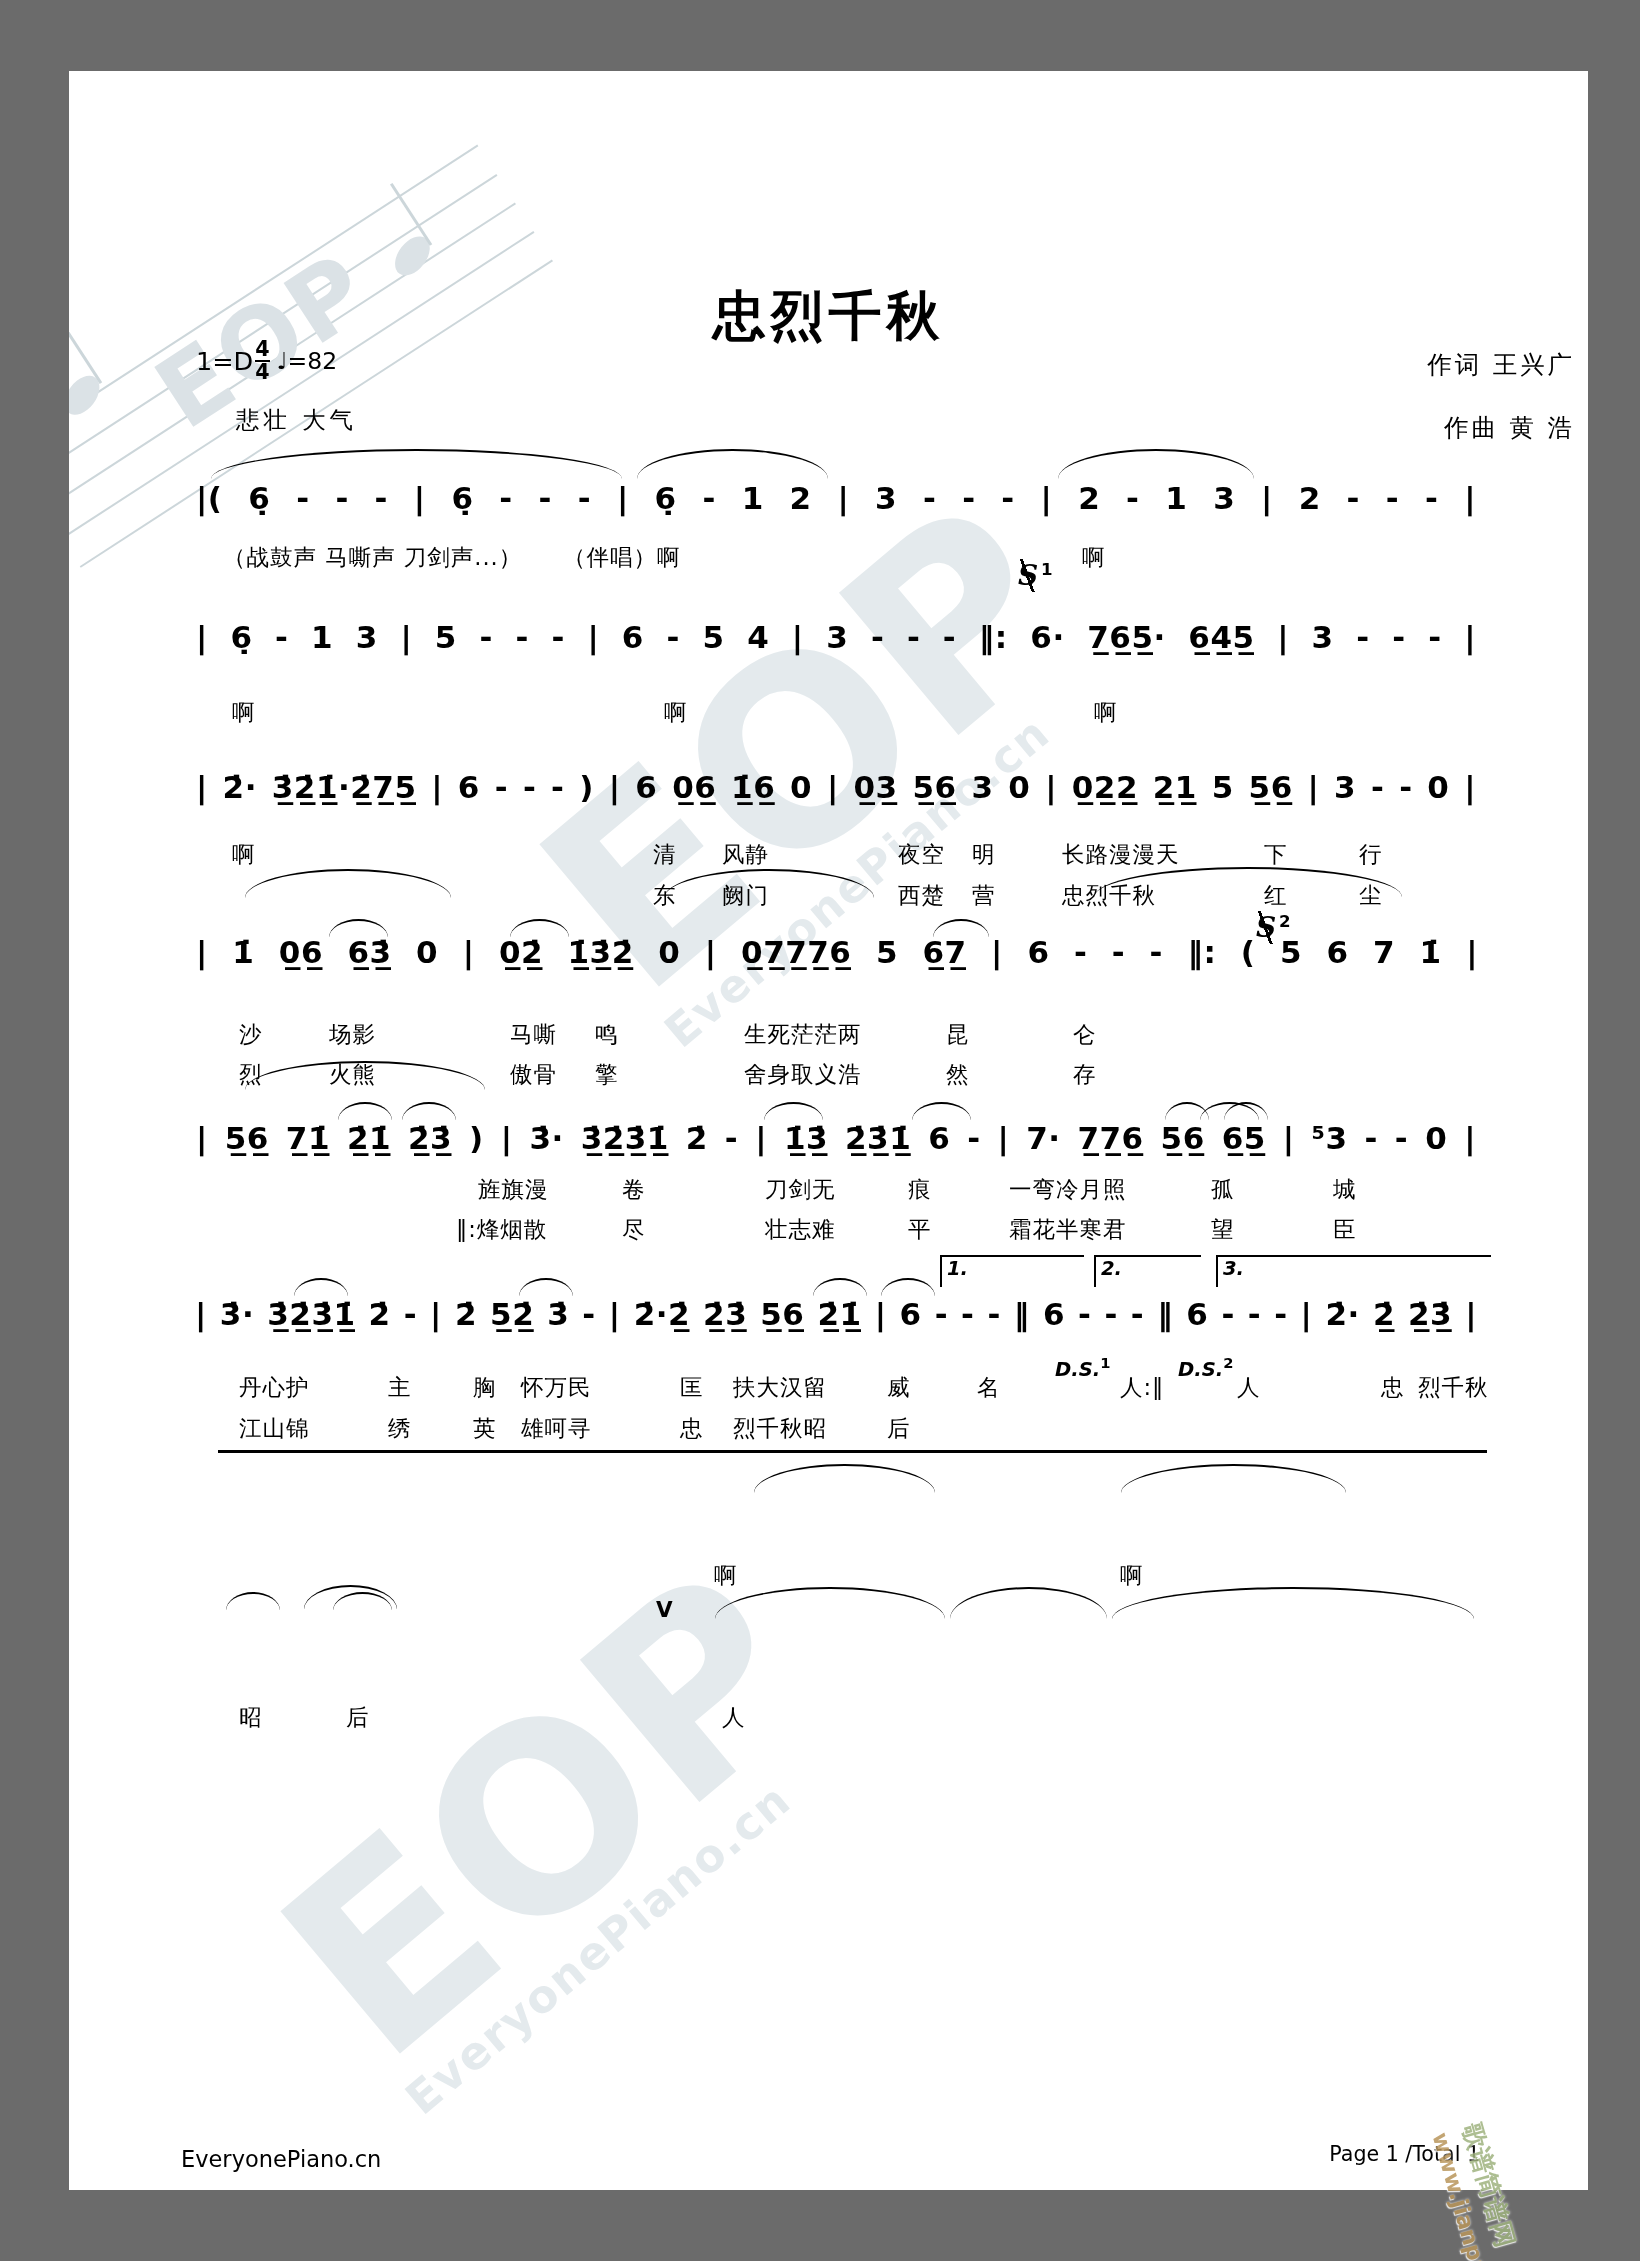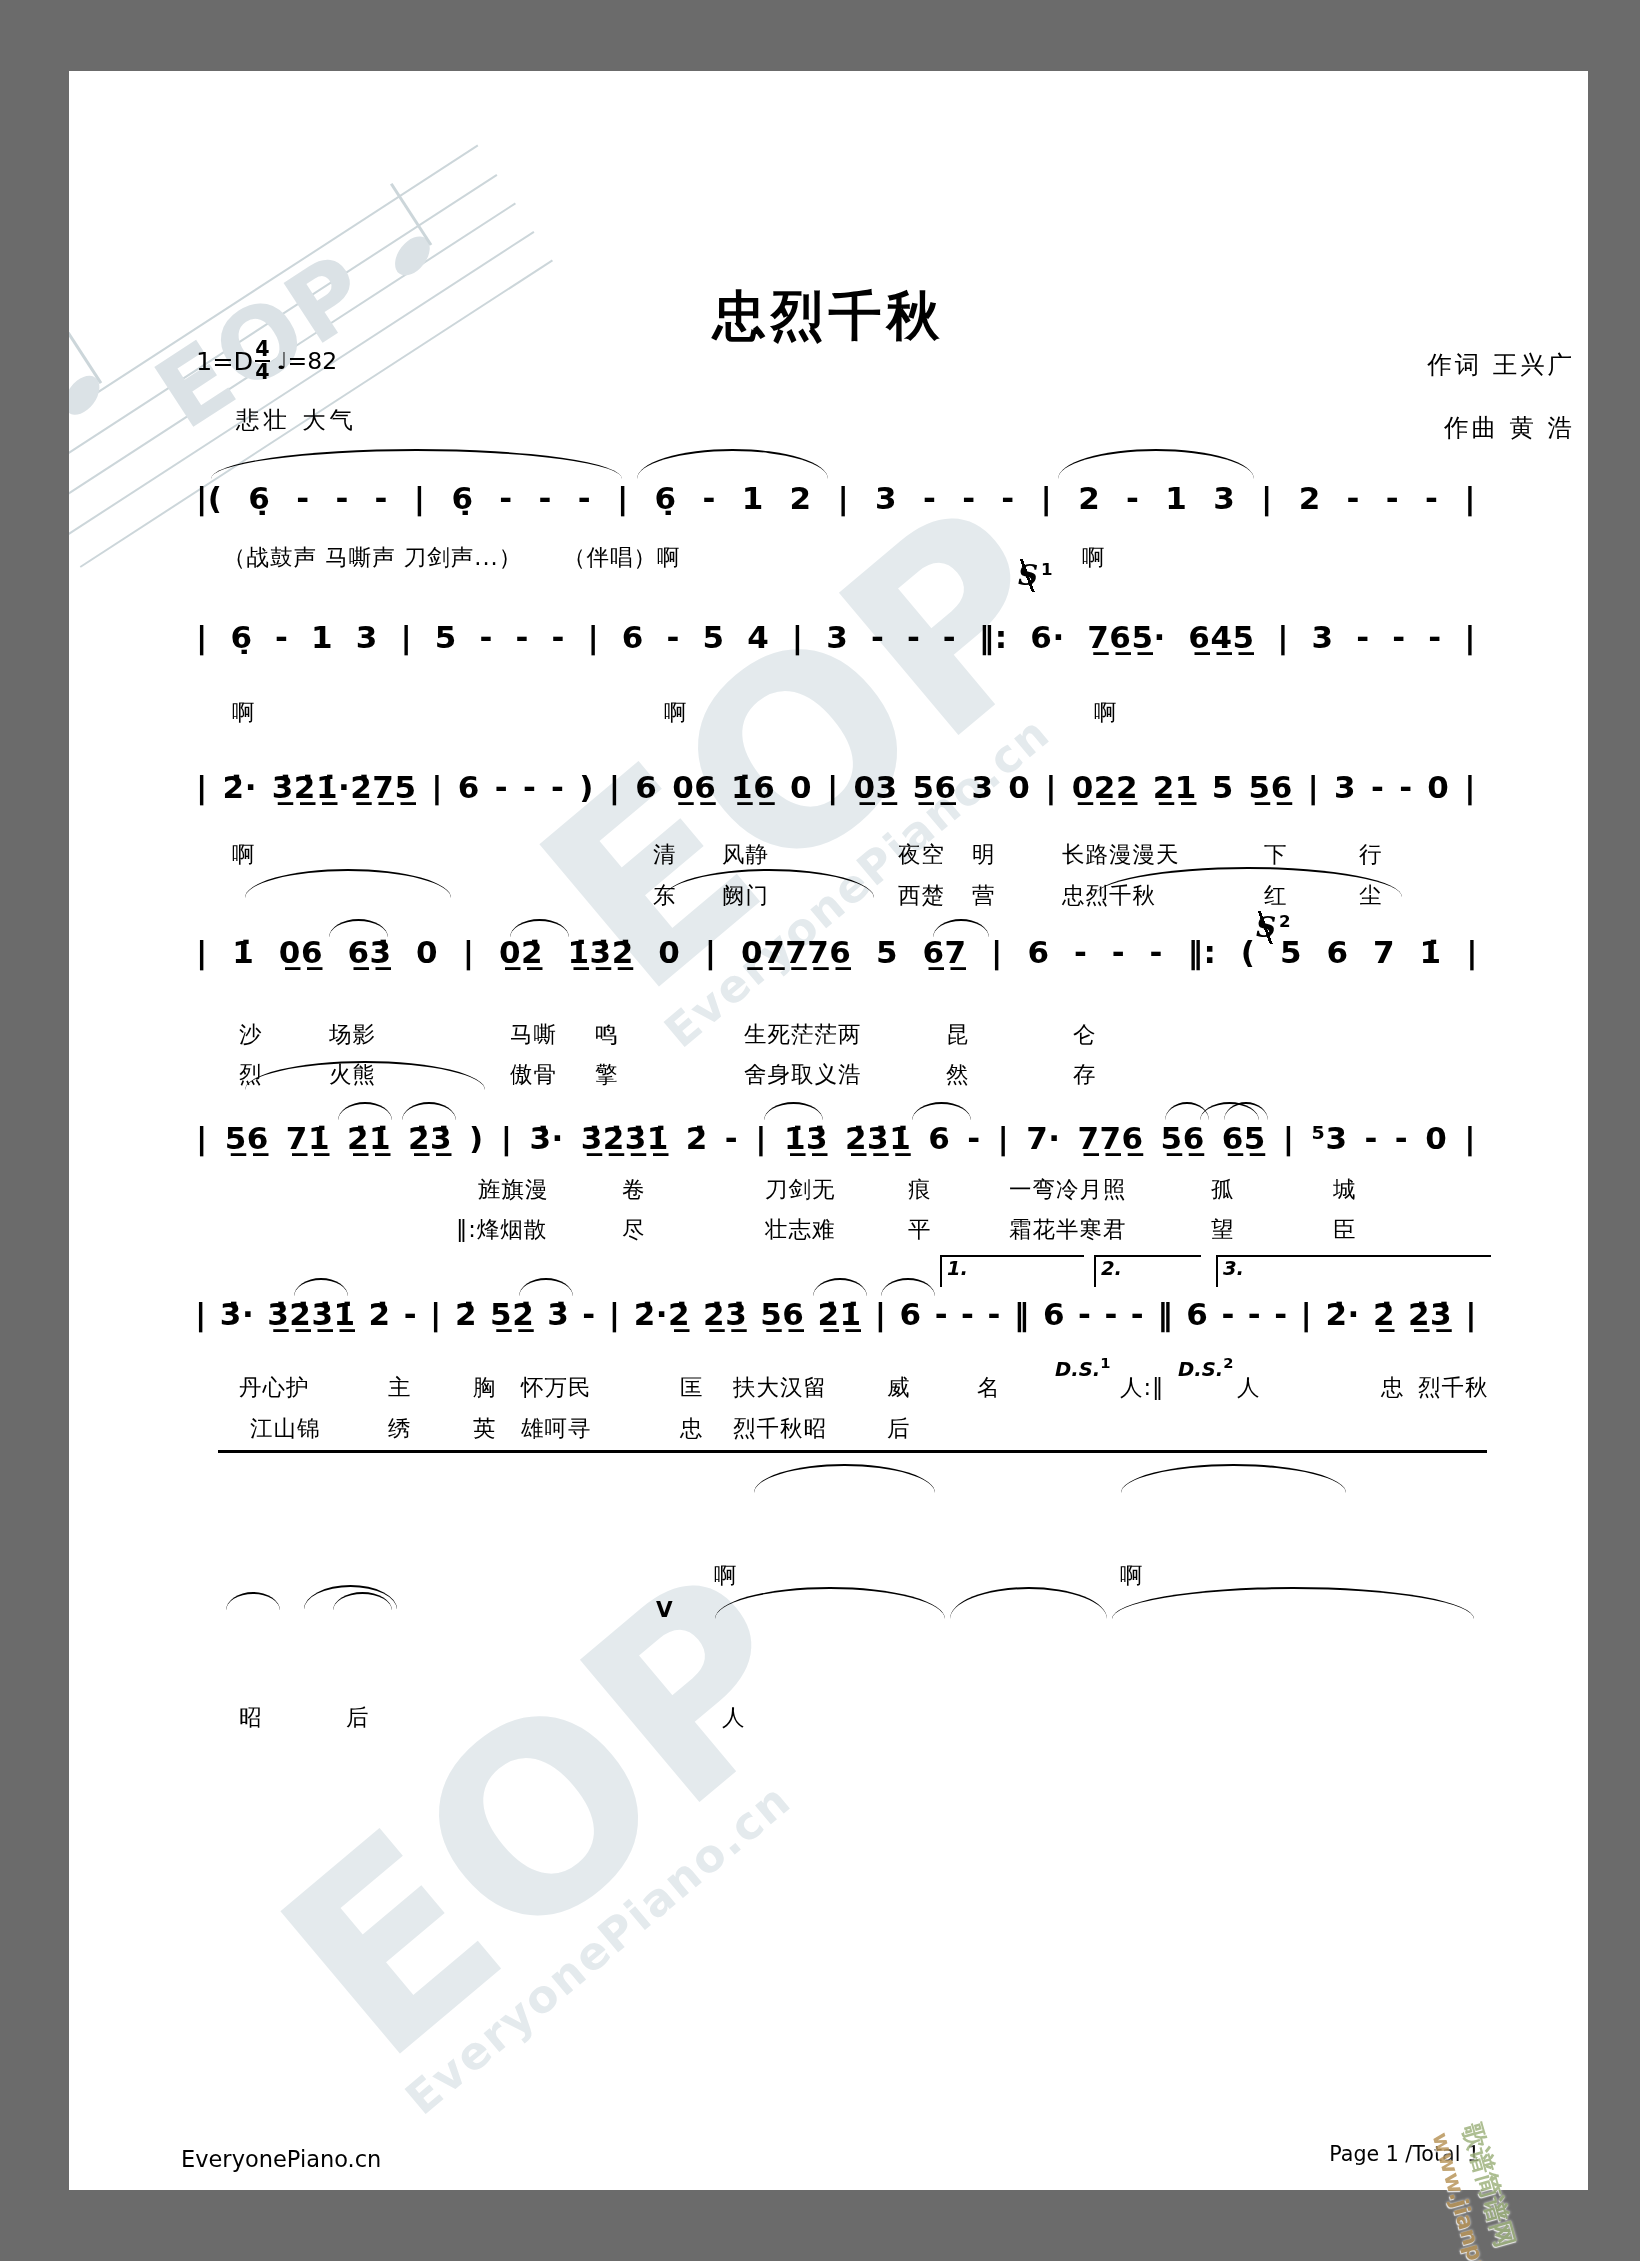--- a/index.html
+++ b/index.html
@@ -177,21 +177,21 @@
   <span class="lyr" style="left:404px;top:1301px">胸</span>
   <span class="lyr" style="left:452px;top:1301px">怀万民</span>
   <span class="lyr" style="left:611px;top:1301px">匡</span>
   <span class="lyr" style="left:664px;top:1301px">扶大汉留</span>
   <span class="lyr" style="left:818px;top:1301px">威</span>
   <span class="lyr" style="left:908px;top:1301px">名</span>
   <span class="lyr" style="left:1051px;top:1301px">人:‖</span>
   <span class="lyr" style="left:1168px;top:1301px">人</span>
   <span class="lyr" style="left:1312px;top:1301px">忠</span>
   <span class="lyr" style="left:1349px;top:1301px">烈千秋</span>
-  <span class="lyr" style="left:181px;top:1342px">江山锦</span>
+  <span class="lyr" style="left:170px;top:1342px">江山锦</span>
   <span class="lyr" style="left:319px;top:1342px">绣</span>
   <span class="lyr" style="left:404px;top:1342px">英</span>
   <span class="lyr" style="left:452px;top:1342px">雄呵寻</span>
   <span class="lyr" style="left:611px;top:1342px">忠</span>
   <span class="lyr" style="left:664px;top:1342px">烈千秋昭</span>
   <span class="lyr" style="left:818px;top:1342px">后</span>
 
   <div class="sep"></div>
 
   <div class="arc" style="left:685px;top:1393px;width:181px;height:27px"></div>

